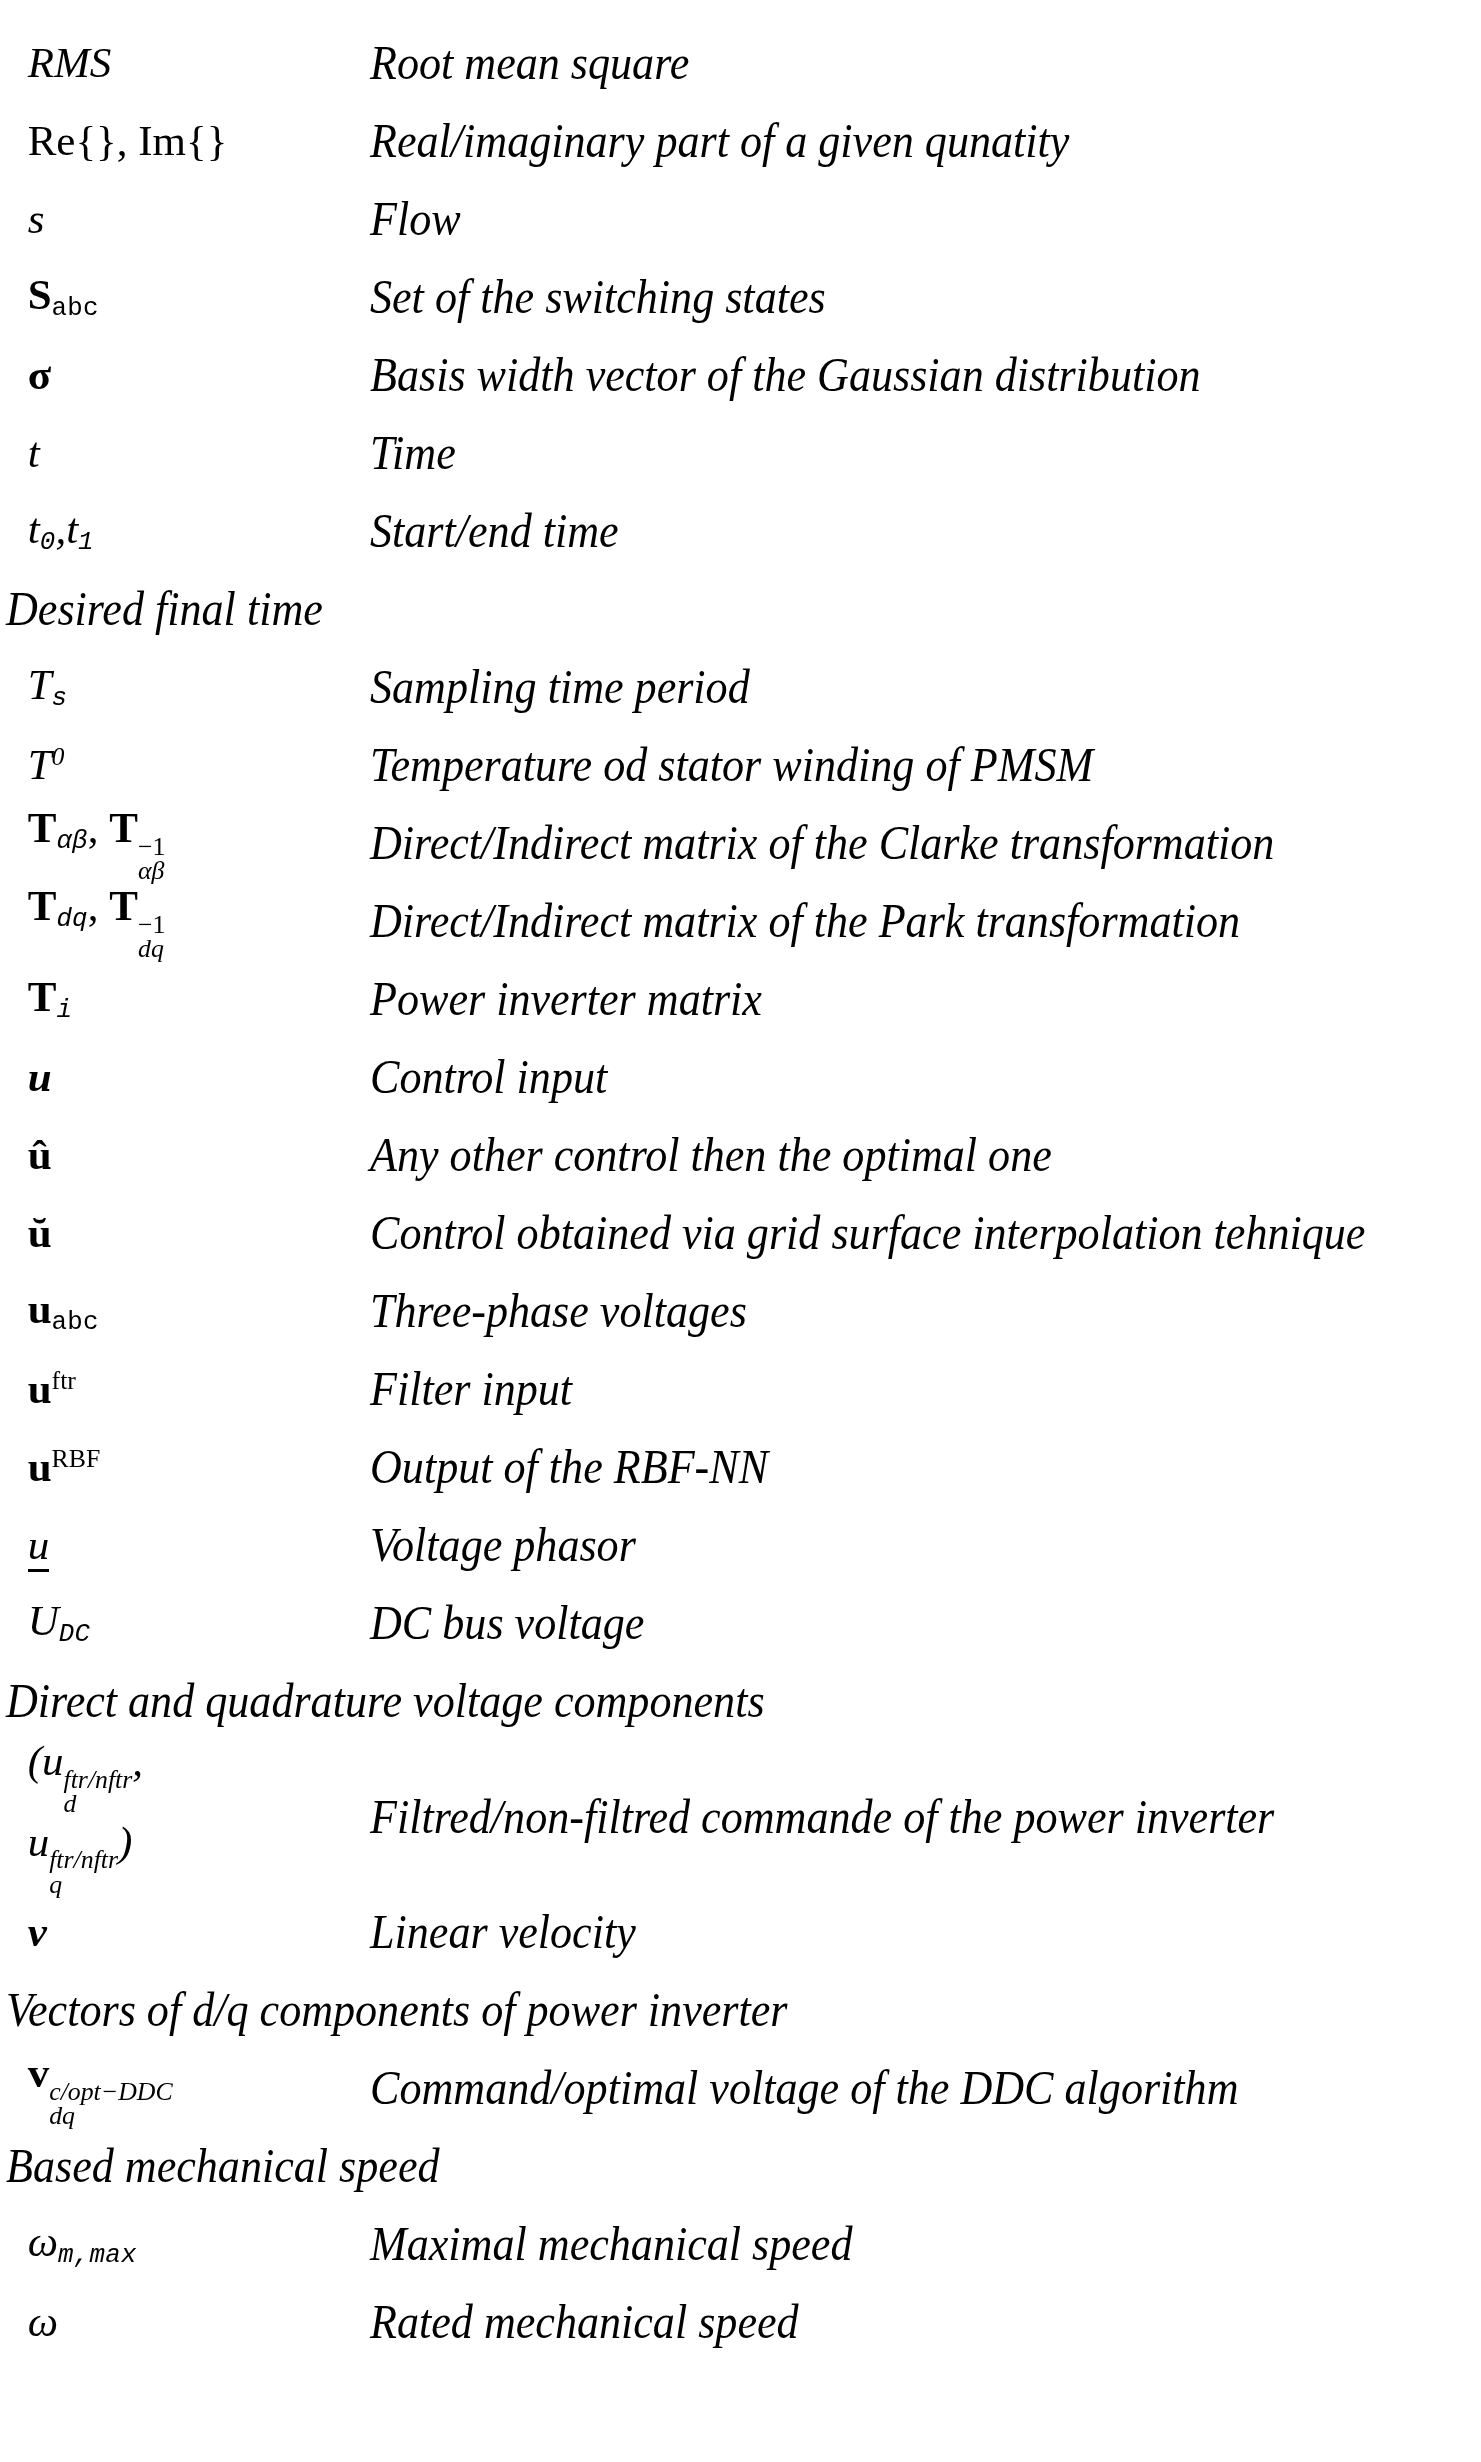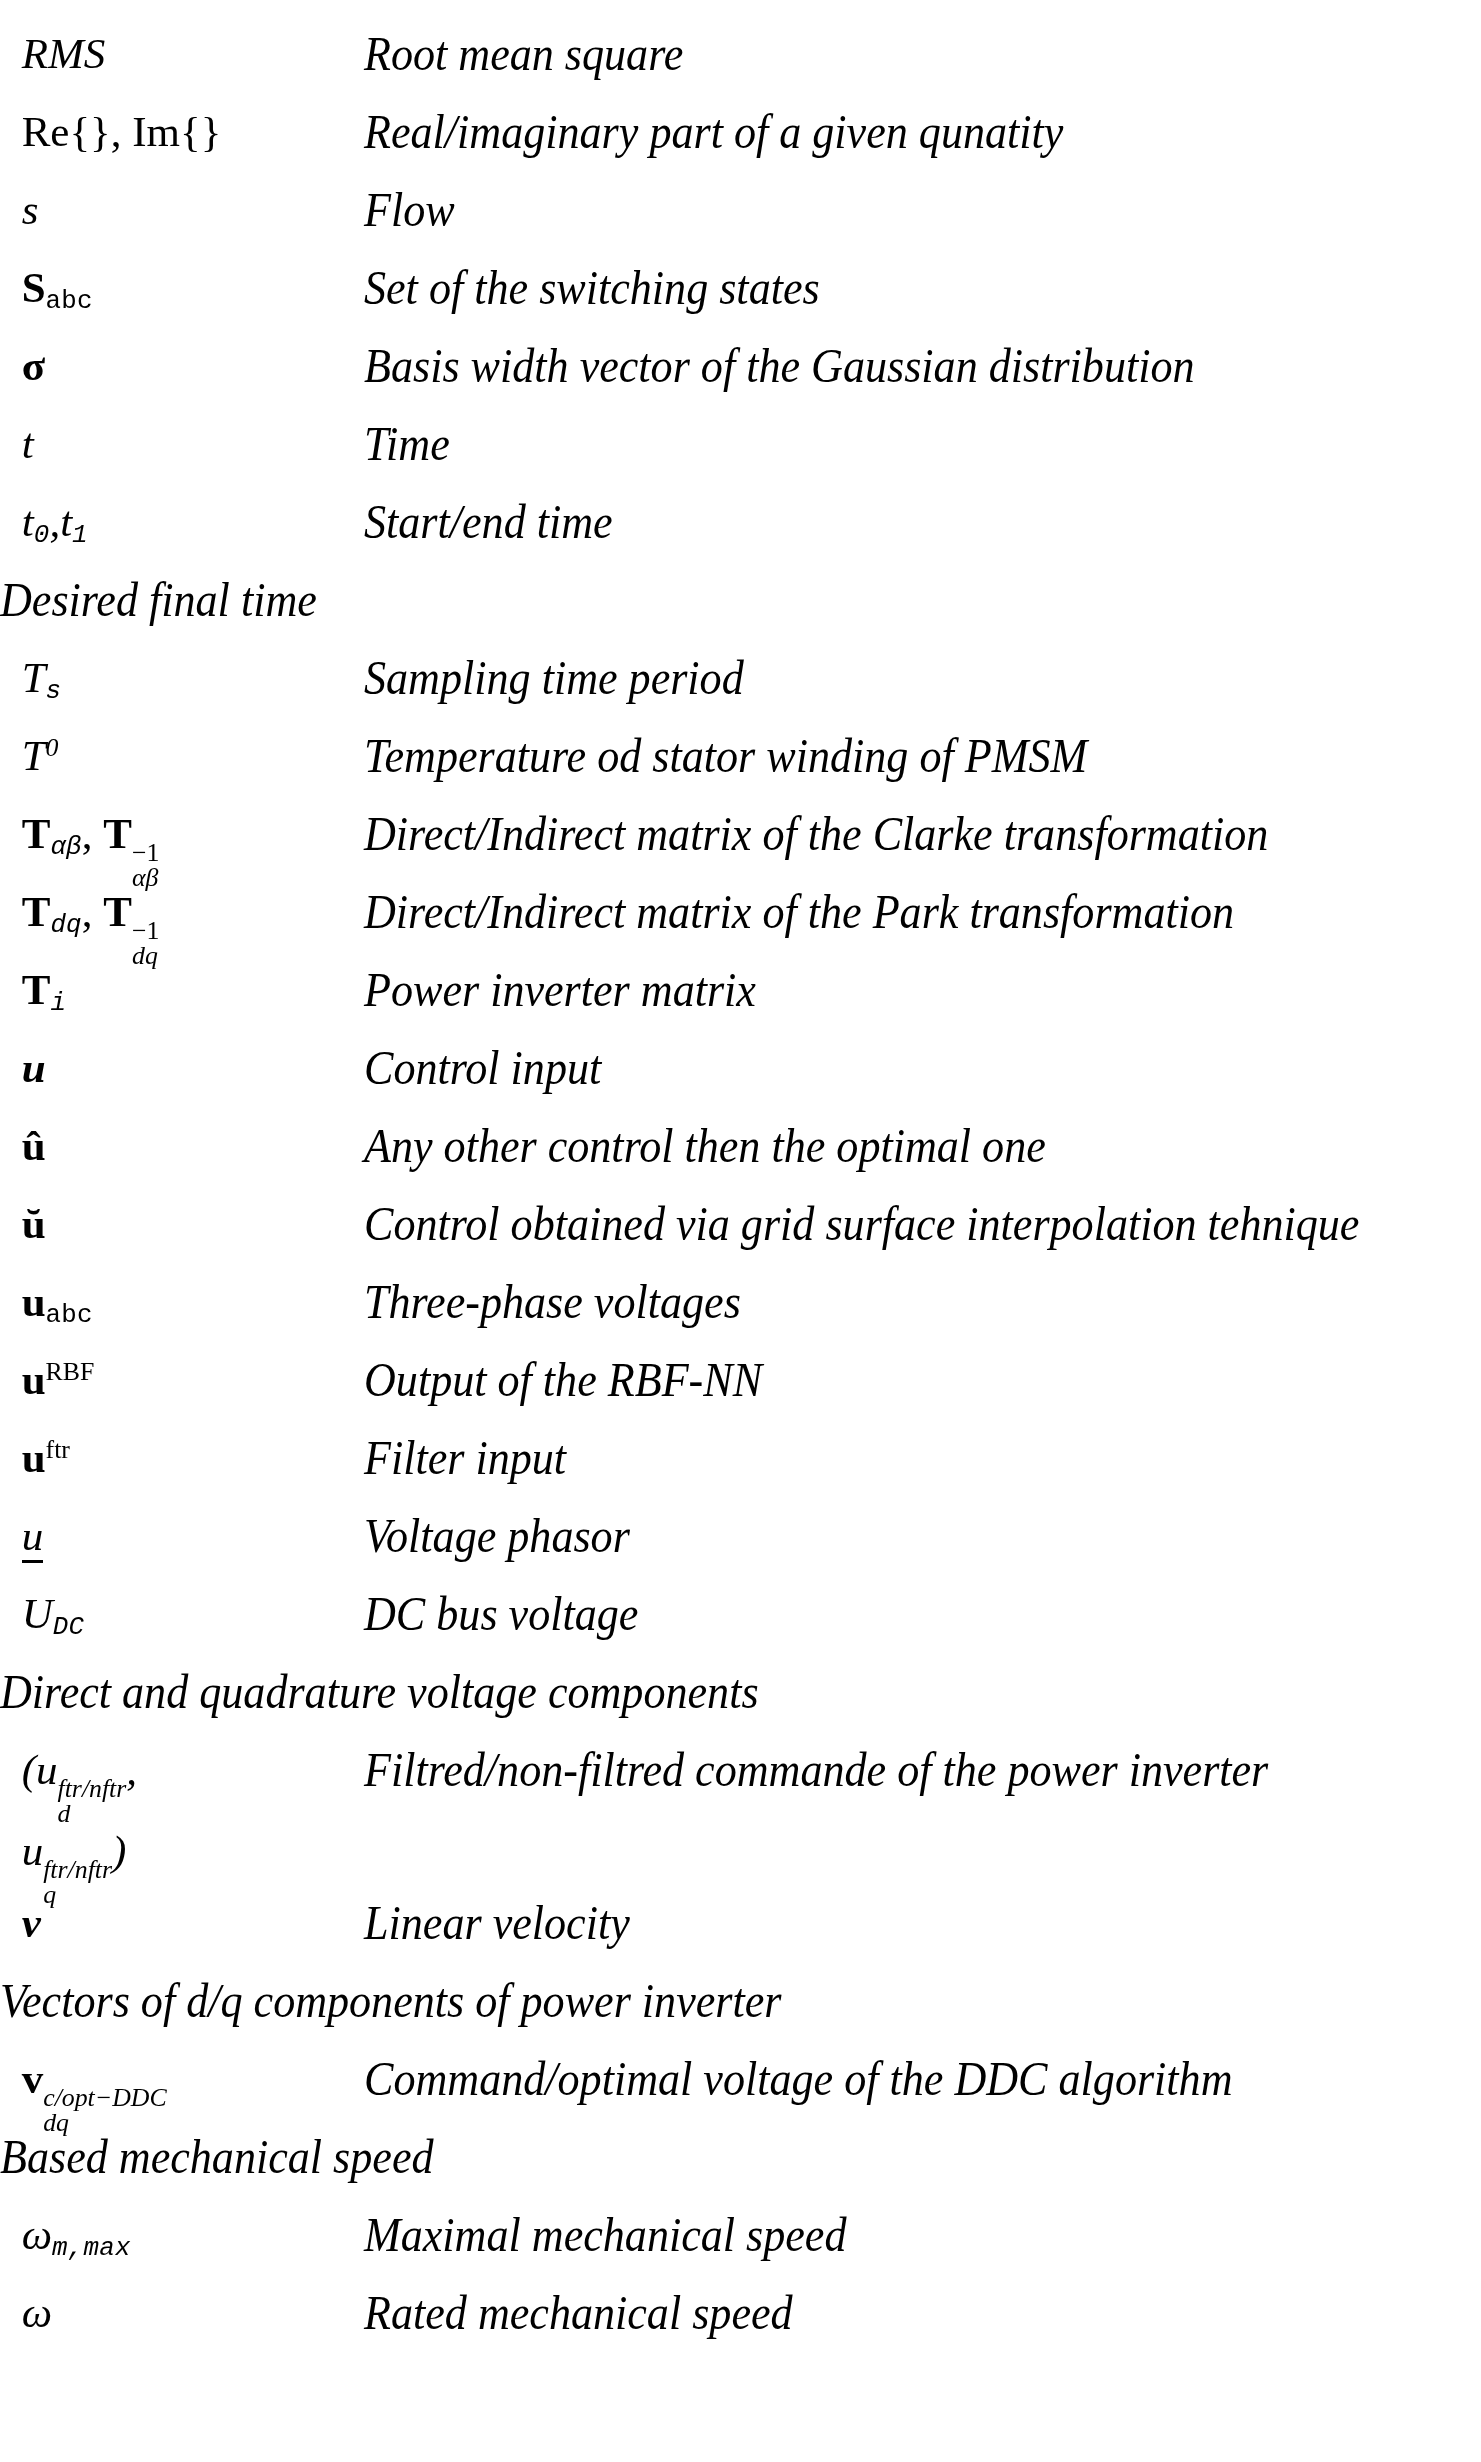--- a/index.html
+++ b/index.html
@@ -14,23 +14,24 @@
   }
   .page {
     box-sizing: border-box;
     width: 1481px;
     height: 2834px;
     padding-top: 18.7px;
   }
   .row {
     box-sizing: border-box;
     display: flex;
-    align-items: flex-start;
+    align-items: center;
     height: 78px;
     padding-top: 10.8px;
+    padding-left: 6px;
   }
   .row.tall {
     height: 153px;
   }
   .sym {
     box-sizing: border-box;
     flex: none;
     width: 364px;
     padding-left: 21.7px;
     font-size: 43px;
@@ -145,26 +146,26 @@
       </div>
       <div class="row">
         <span class="sym"><span class="b">ŭ</span></span>
         <span class="desc">Control obtained via grid surface interpolation tehnique</span>
       </div>
       <div class="row">
         <span class="sym"><span class="b">u</span><span class="sub">abc</span></span>
         <span class="desc">Three-phase voltages</span>
       </div>
       <div class="row">
+        <span class="sym"><span class="b">u</span><span class="sup">ftr</span></span>
+        <span class="desc">Filter input</span>
+      </div>
+      <div class="row">
         <span class="sym"><span class="b">u</span><span class="sup">RBF</span></span>
         <span class="desc">Output of the RBF-NN</span>
-      </div>
-      <div class="row">
-        <span class="sym"><span class="b">u</span><span class="sup">ftr</span></span>
-        <span class="desc">Filter input</span>
       </div>
       <div class="row">
         <span class="sym"><span class="i ul">u</span></span>
         <span class="desc">Voltage phasor</span>
       </div>
       <div class="row">
         <span class="sym"><span class="i">U</span><span class="i sub">DC</span></span>
         <span class="desc">DC bus voltage</span>
       </div>
       <div class="row">

